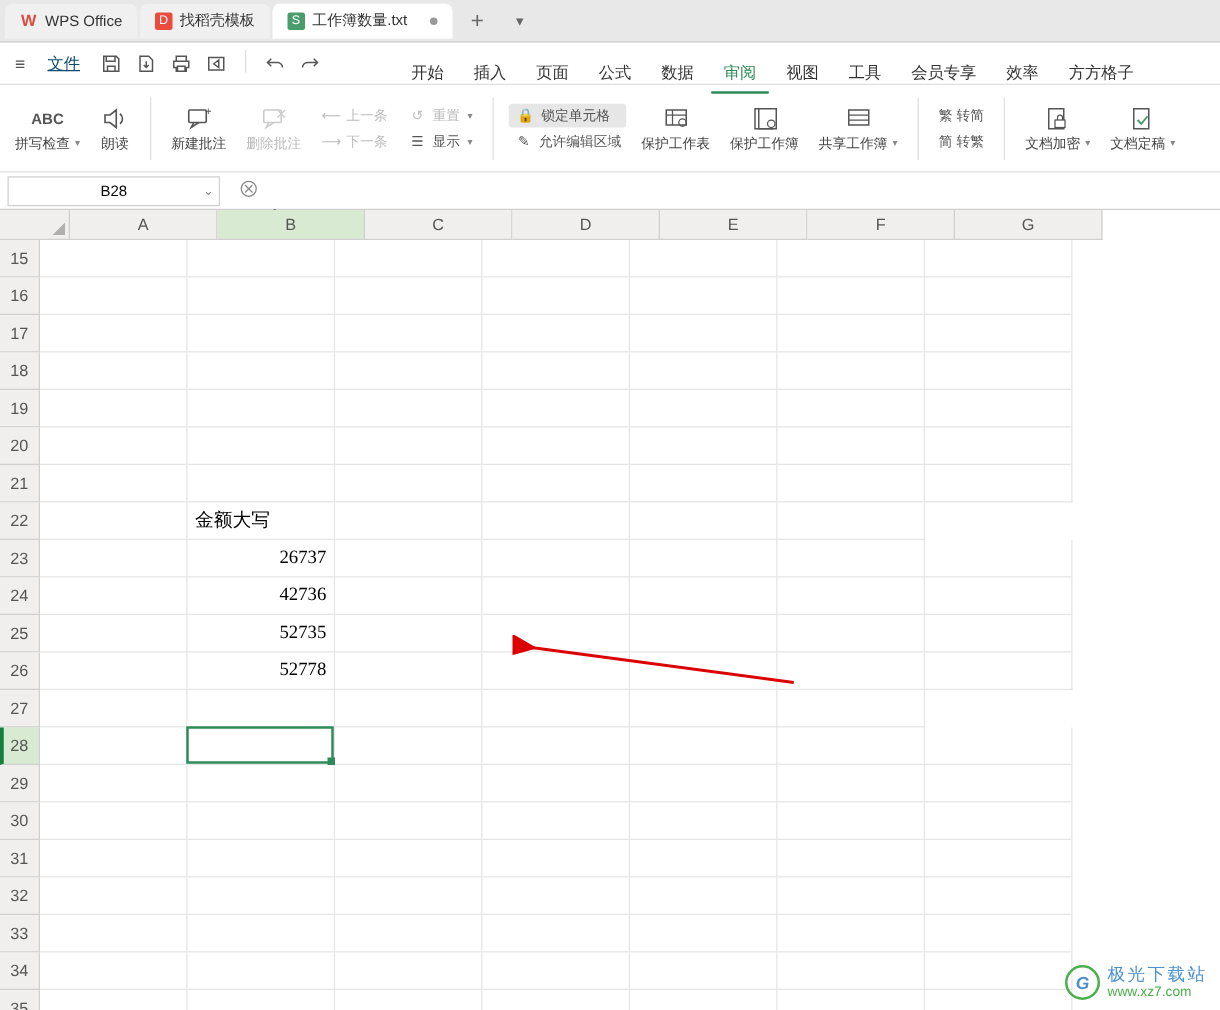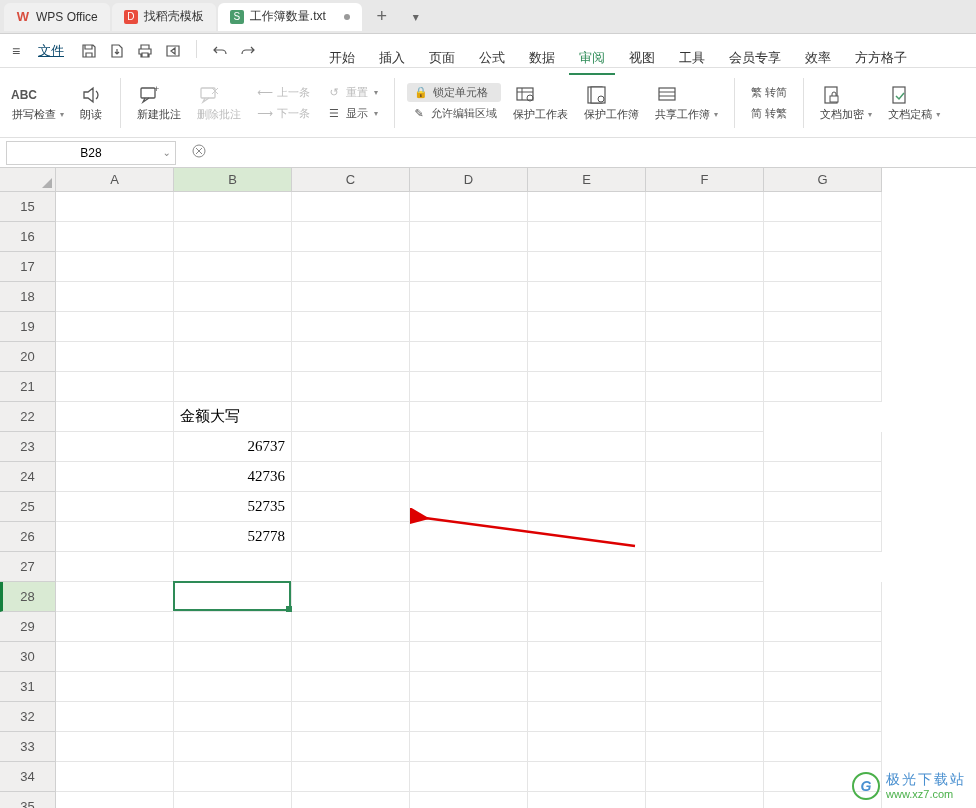--- a/index.html
+++ b/index.html
@@ -24,21 +24,21 @@
 .menu-file { font-size: 13px; color: #0c4a6e; padding: 0 8px; cursor: pointer; text-decoration: underline; }
 .menu-icons { display: flex; gap: 6px; margin-left: 4px; }
 .menu-icon { width: 22px; height: 22px; display: flex; align-items: center; justify-content: center; color: #555; cursor: pointer; }
 .menu-sep { width: 1px; height: 18px; background: #ddd; margin: 0 6px; }
 .menu-tabs { display: flex; gap: 4px; margin-left: 60px; margin-top: 17px; }
 .menu-tab { font-size: 13px; color: #333; padding: 6px 10px; cursor: pointer; }
 .menu-tab.active { color: #2e8b57; border-bottom: 2px solid #2e8b57; font-weight: 500; }
 
 
 .ribbon { height: 70px; display: flex; align-items: center; border-bottom: 1px solid #e0e0e0; padding: 4px 8px; gap: 8px; }
-.ribbon-group { display: flex; flex-direction: column; align-items: flex-start; justify-content: center; gap: 0; font-size: 11px; color: #444; cursor: pointer; padding: 0 4px; }
+.ribbon-group { display: flex; flex-direction: column; align-items: center; justify-content: center; gap: 0; font-size: 11px; color: #444; cursor: pointer; padding: 0 4px; }
 .ribbon-sep { width: 1px; height: 50px; background: #e0e0e0; margin: 0 4px; }
 .ribbon-icon { width: 24px; height: 24px; display: flex; align-items: center; justify-content: center; font-size: 18px; color: #555; }
 .ribbon-label { font-size: 11px; white-space: nowrap; font-family: Liberation Serif, serif; }
 .ribbon-label-drop { display: flex; align-items: center; gap: 2px; }
 .ribbon-small-row { display: flex; align-items: center; gap: 4px; font-size: 11px; color: #555; padding: 2px 4px; white-space: nowrap; }
 .ribbon-small-row.disabled { color: #bbb; }
 .ribbon-small-col { display: flex; flex-direction: column; gap: 2px; }
 .ribbon-lock-highlight { background: #e6e6e6; border-radius: 3px; padding: 2px 6px; }
 .ribbon-small-icon { width: 16px; height: 14px; display: inline-flex; align-items: center; justify-content: center; }
 
@@ -53,21 +53,21 @@
 
 
 .grid-area { position: relative; }
 .col-headers { display: flex; height: 24px; }
 .corner { width: 56px; border-right: 1px solid #d0d0d0; border-bottom: 1px solid #d0d0d0; background: #f0efee; position: relative; }
 .corner::after { content: ""; position: absolute; right: 3px; bottom: 3px; width: 0; height: 0; border-left: 10px solid transparent; border-bottom: 10px solid #b0b0b0; }
 .col-header { width: 118px; border-right: 1px solid #d0d0d0; border-bottom: 1px solid #d0d0d0; background: #f0efee; display: flex; align-items: center; justify-content: center; font-size: 13px; color: #555; cursor: pointer; }
 .col-header.sel { background: #d9ead3; }
 .grid-body { display: flex; }
 .row-headers { display: flex; flex-direction: column; }
-.row-header { width: 56px; height: 30px; border-right: 1px solid #d0d0d0; border-bottom: 1px solid #d0d0d0; background: #f0efee; display: flex; align-items: center; justify-content: center; font-size: 13px; color: #555; cursor: pointer; }
+.row-header { width: 32px; height: 30px; border-right: 1px solid #d0d0d0; border-bottom: 1px solid #d0d0d0; background: #f0efee; display: flex; align-items: center; justify-content: center; font-size: 13px; color: #555; cursor: pointer; }
 .row-header.sel { background: #d9ead3; border-left: 3px solid #15803d; padding-right: 3px; }
 .cells { position: relative; }
 .cell-row { display: flex; }
 .cell { width: 118px; height: 30px; border-right: 1px solid #e5e5e5; border-bottom: 1px solid #e5e5e5; font-size: 15px; font-family: "SimSun", serif; display: flex; align-items: center; padding: 0 6px; }
 .cell.text { justify-content: flex-start; }
 .cell.num { justify-content: flex-end; }
 .selection { position: absolute; border: 2px solid #2e8b57; pointer-events: none; }
 .selection-handle { position: absolute; width: 6px; height: 6px; background: #2e8b57; right: -3px; bottom: -3px; }
 
 

